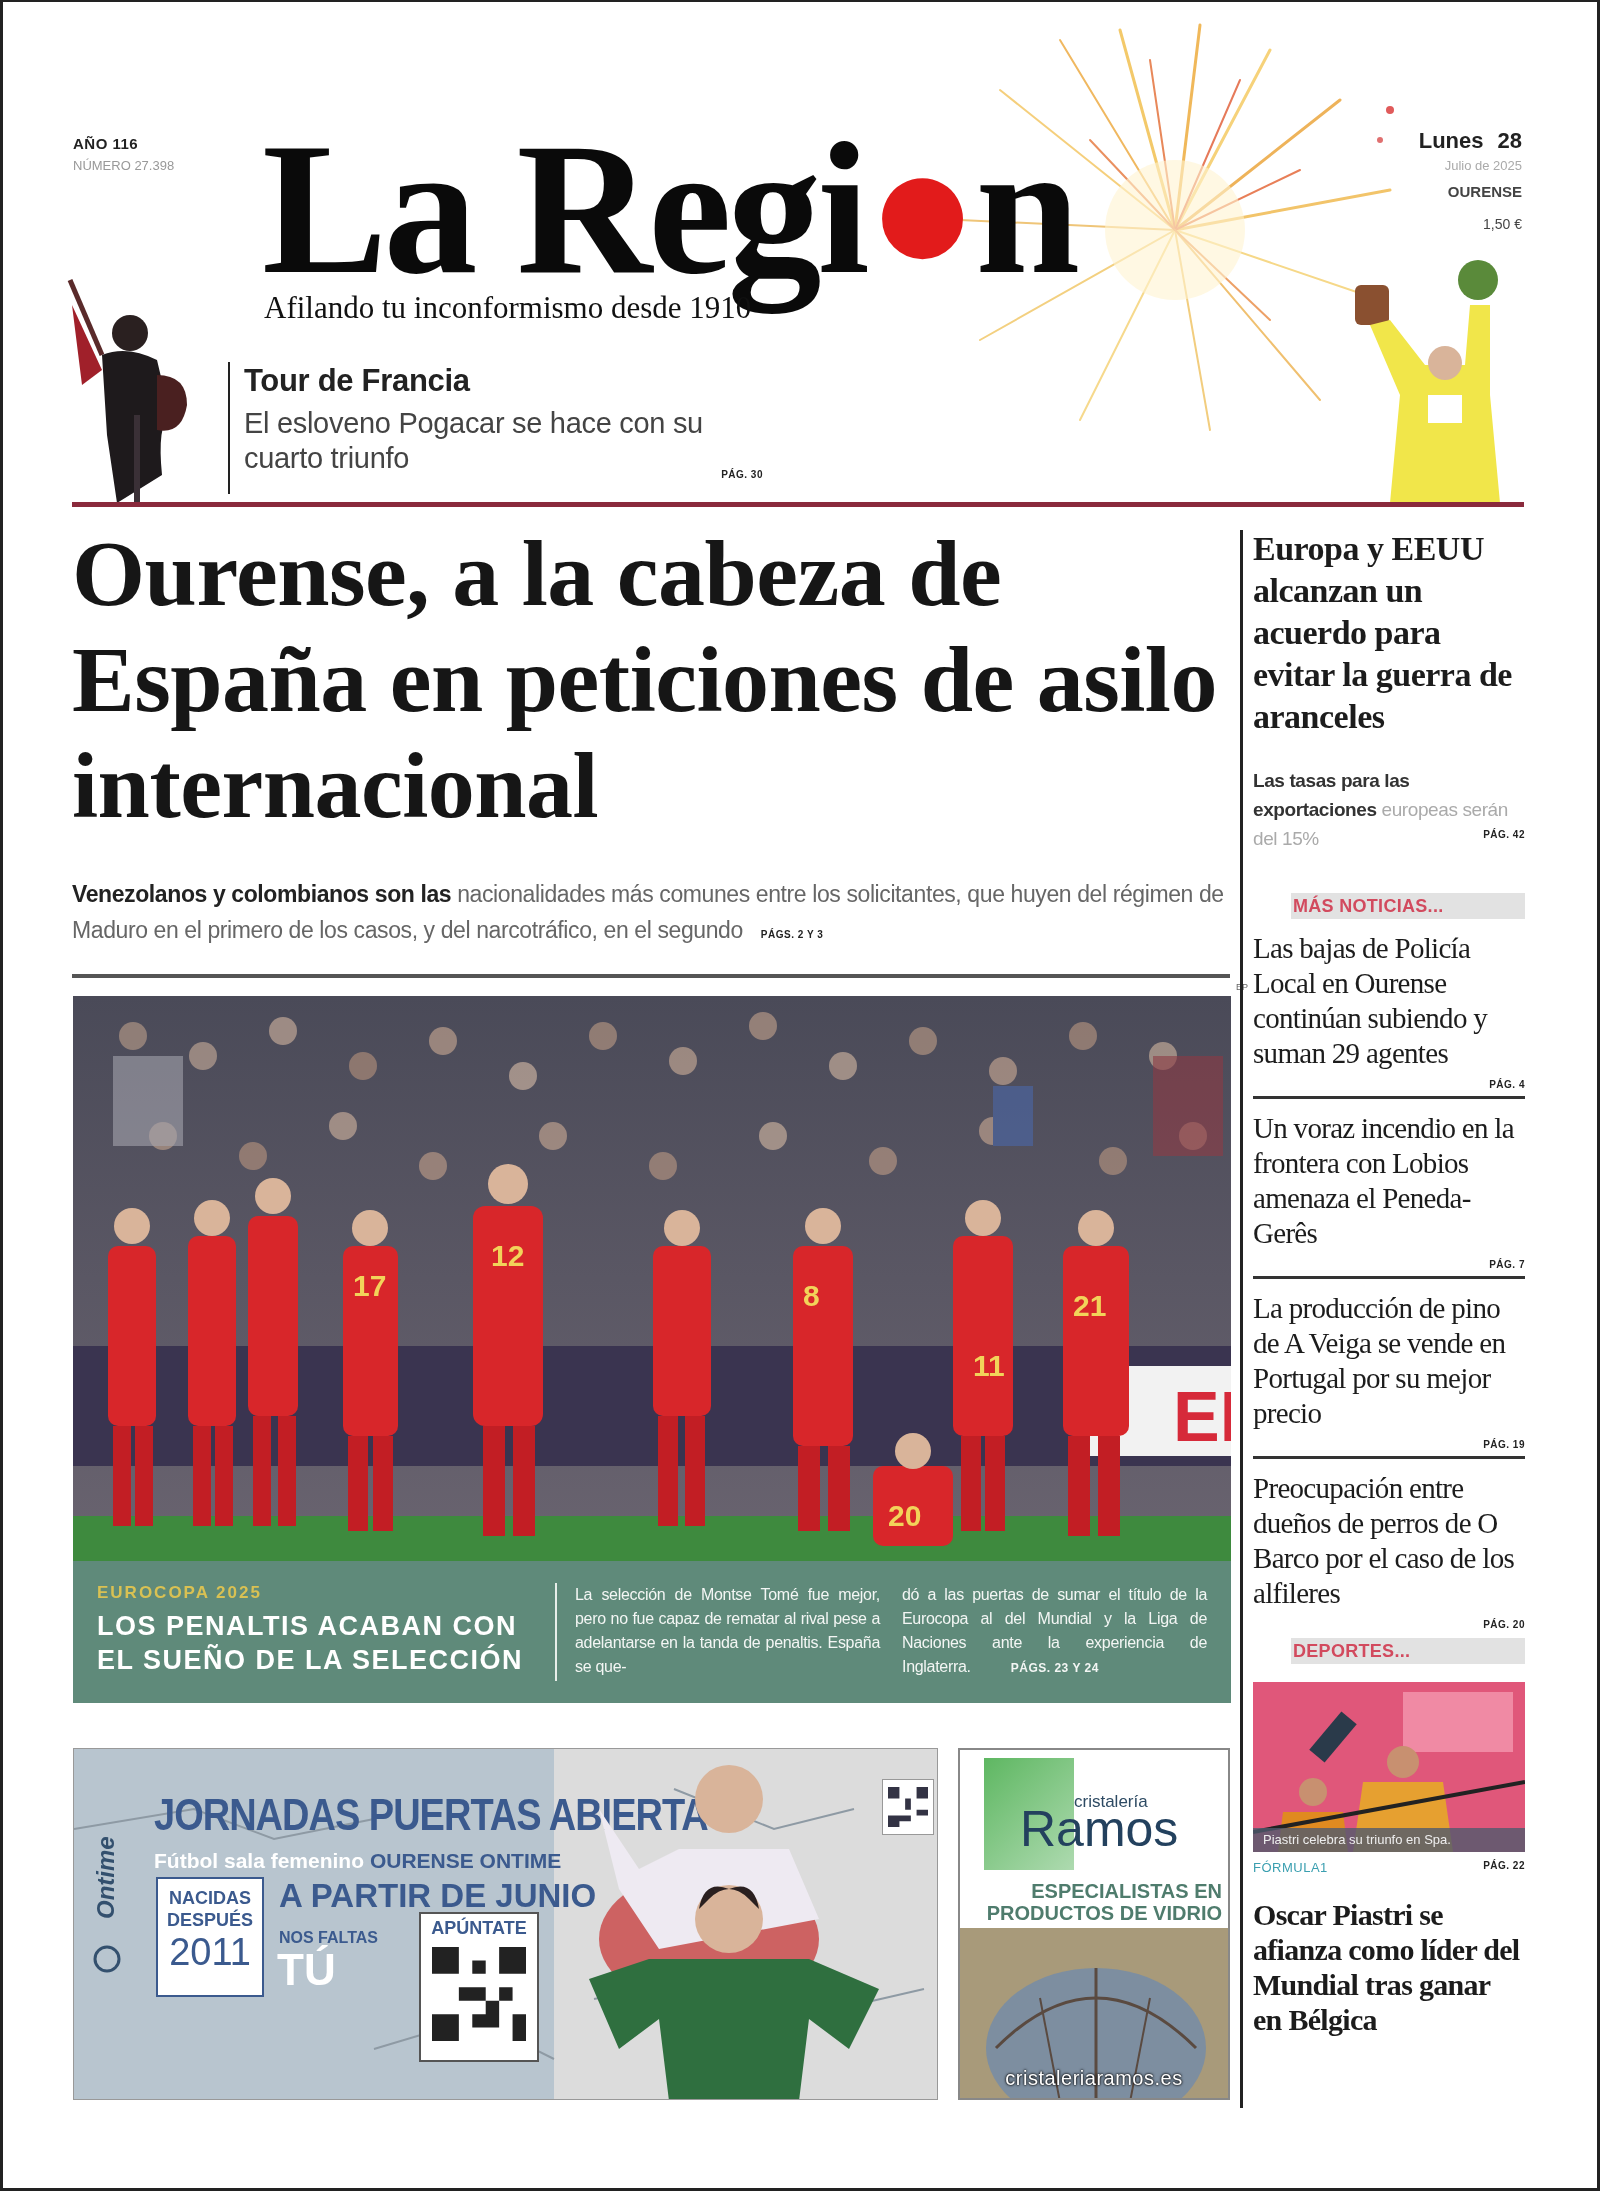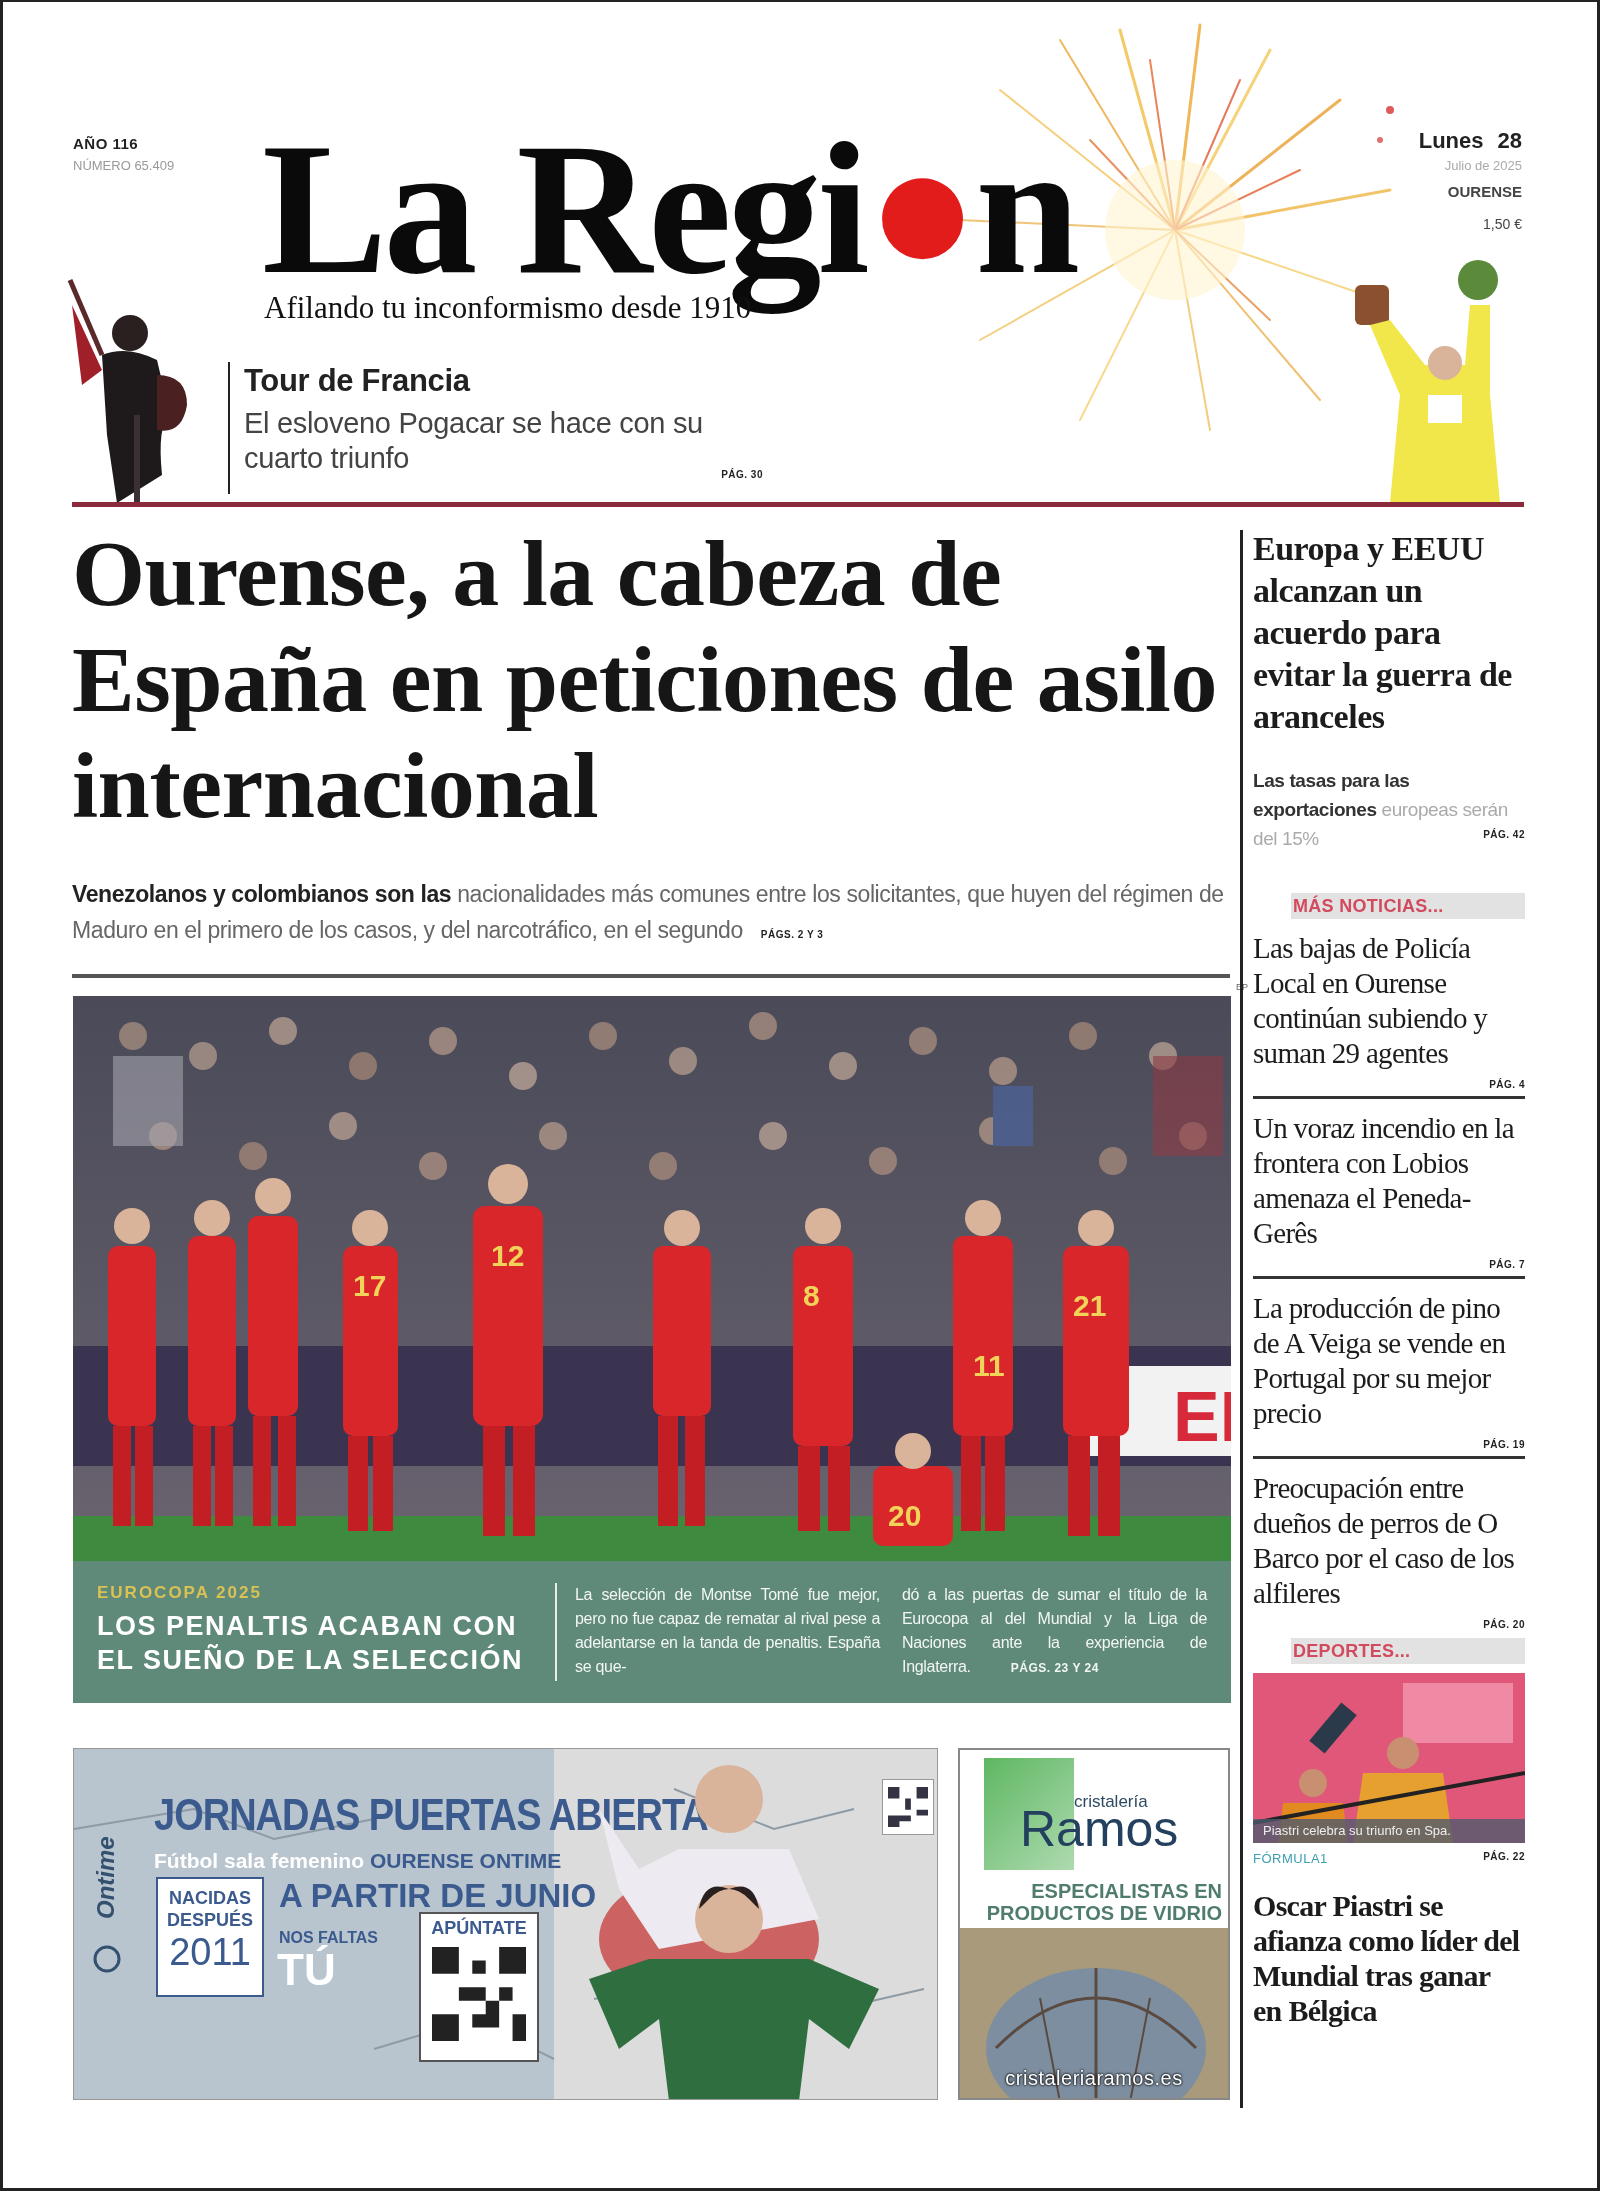--- a/index.html
+++ b/index.html
@@ -90,34 +90,34 @@
   .side { position: absolute; left: 1253px; top: 528px; width: 272px; }
   .side-top-h { font-family: "Liberation Serif", serif; font-weight: bold; font-size: 34px; line-height: 42px; color: #1c1c1c; letter-spacing: -0.5px; }
   .side-top-sub { position: relative; margin-top: 28px; font-size: 19px; line-height: 29px; color: #aaa; letter-spacing: -0.4px; }
   .side-top-sub b { color: #333; }
   .side-top-sub .pag { position: absolute; right: 0; bottom: 4px; }
   .section-label { margin-top: 40px; height: 26px; background: #e2e2e2; font-size: 18px; font-weight: bold; color: #d24a5e; padding-left: 2px; line-height: 26px; letter-spacing: 0.3px; margin-left: 38px; }
   .side-item { position: relative; border-bottom: 3px solid #333; padding-bottom: 6px; }
   .side-item h3 { font-family: "Liberation Serif", serif; font-weight: normal; font-size: 29px; line-height: 35px; color: #1c1c1c; letter-spacing: -0.7px; margin-top: 12px; }
   .side-item .pag { display: block; text-align: right; margin-top: 8px; }
   .side-item.last { border-bottom: none; }
-  .f1-photo { position: relative; margin-top: 9px; width: 272px; height: 170px; overflow: hidden; }
+  .f1-photo { position: relative; margin-top: 18px; width: 272px; height: 170px; overflow: hidden; }
   .f1-photo .cap { position: absolute; left: 0; right: 0; bottom: 0; height: 24px; background: rgba(80,90,110,0.8); color: #eee; font-size: 13px; line-height: 24px; padding-left: 10px; }
   .f1-row { display: flex; justify-content: space-between; margin-top: 8px; }
   .f1-row .tag { font-size: 13px; font-weight: normal; color: #3b9fb0; letter-spacing: 0.5px; }
   .f1-h { font-family: "Liberation Serif", serif; font-size: 30px; line-height: 35px; color: #1c1c1c; margin-top: 22px; letter-spacing: -0.7px; }
 </style>
 </head>
 <body>
 
 <div class="page-border"></div>
 
 <div class="meta-left">
   <div class="ano">AÑO 116</div>
-  <div class="numero">NÚMERO 65.409</div>
+  <div class="numero">NÚMERO 27.398</div>
 </div>
 
 <svg class="burst" viewBox="0 0 470 420">
   <g stroke-linecap="round">
     <line x1="235" y1="210" x2="180" y2="10" stroke="#f3c96a" stroke-width="3"></line>
     <line x1="235" y1="210" x2="260" y2="5" stroke="#f0b85a" stroke-width="3"></line>
     <line x1="235" y1="210" x2="330" y2="30" stroke="#f6d27a" stroke-width="3"></line>
     <line x1="235" y1="210" x2="400" y2="80" stroke="#eeb35a" stroke-width="3"></line>
     <line x1="235" y1="210" x2="450" y2="170" stroke="#f2c46a" stroke-width="3"></line>
     <line x1="235" y1="210" x2="440" y2="280" stroke="#f6d888" stroke-width="2"></line>

